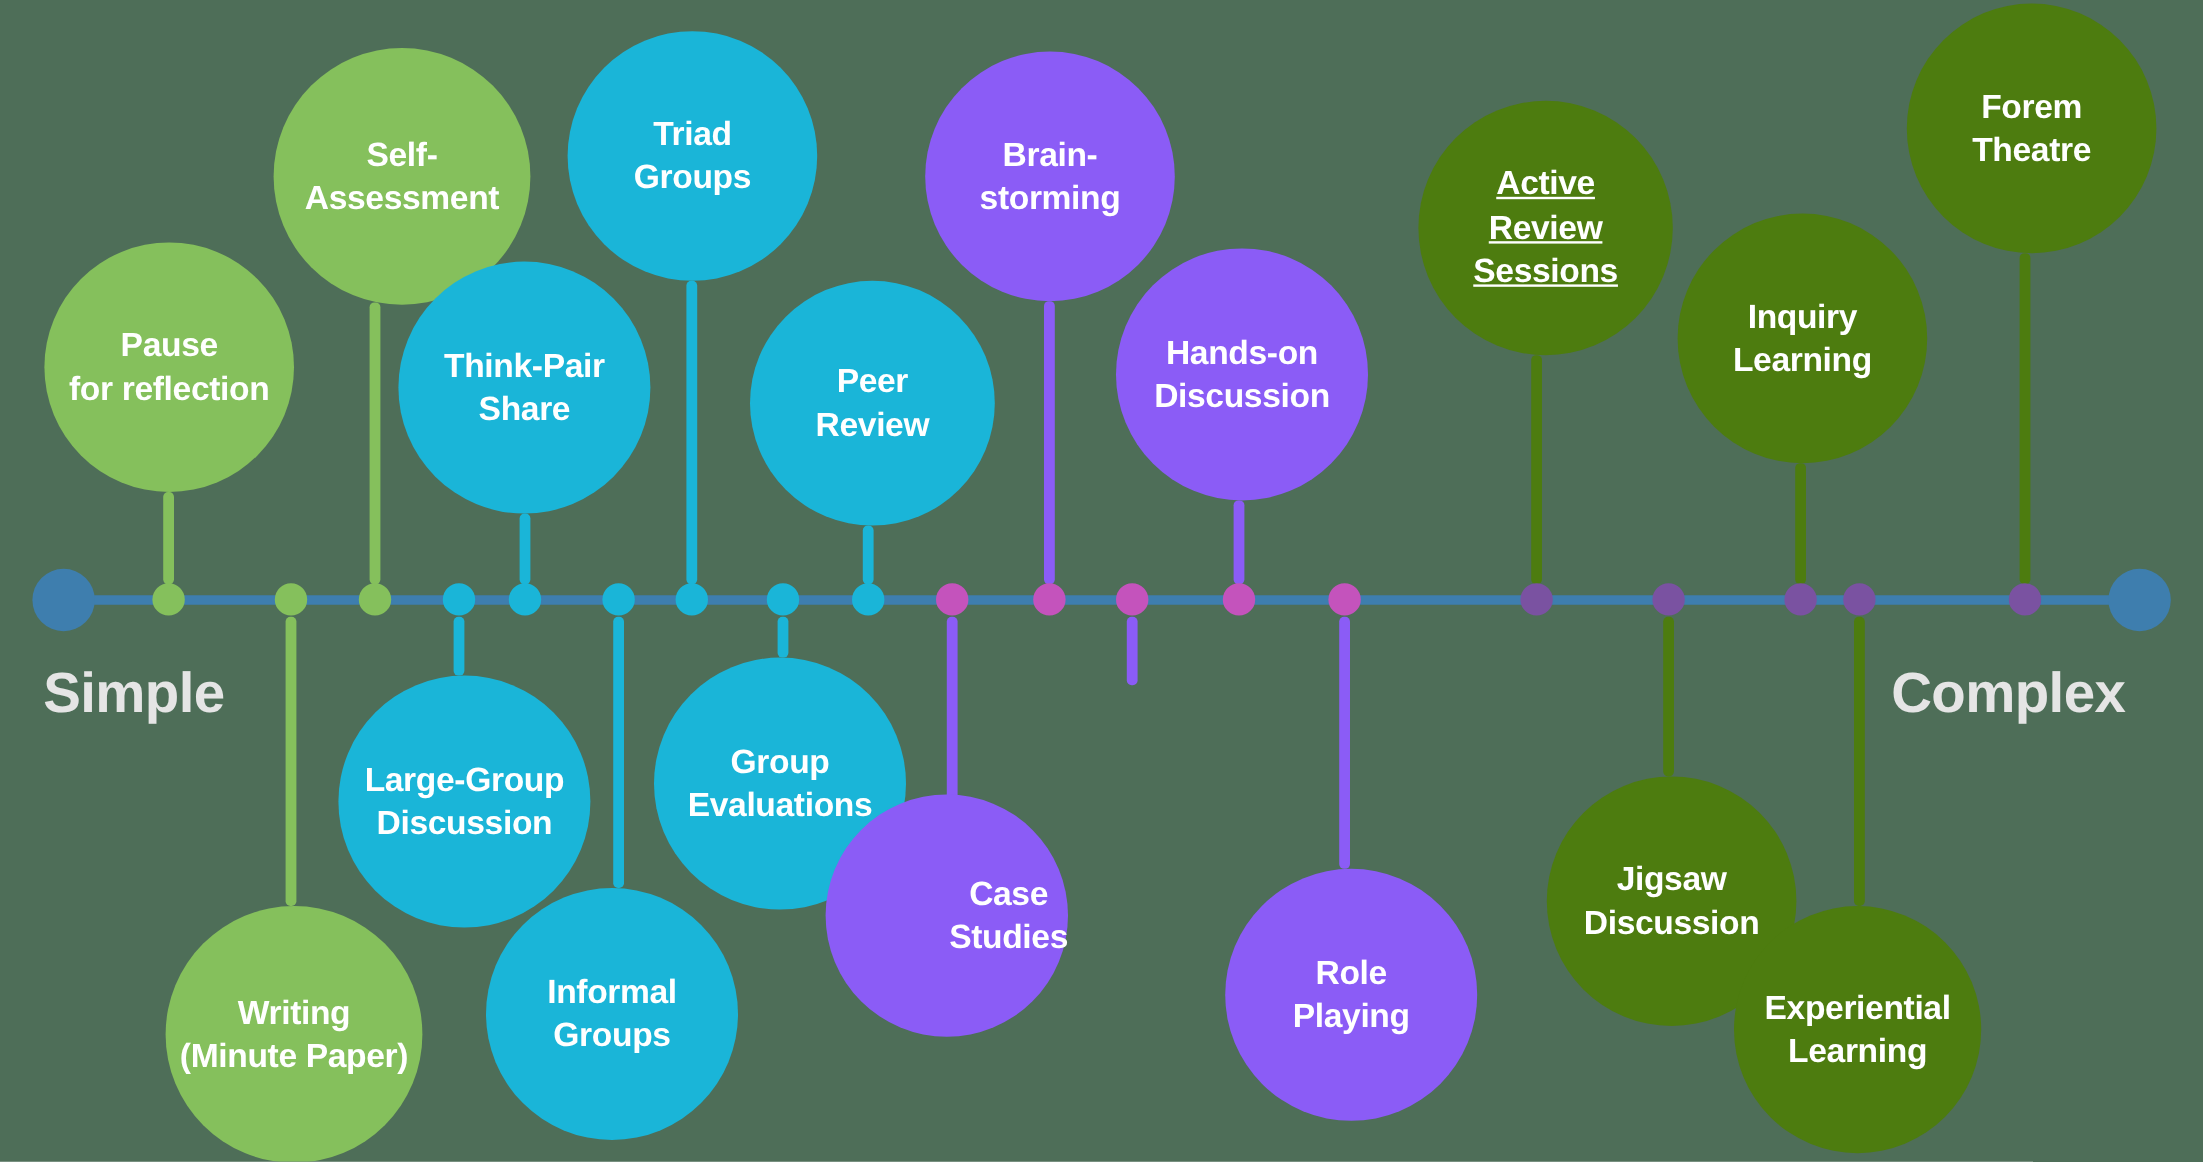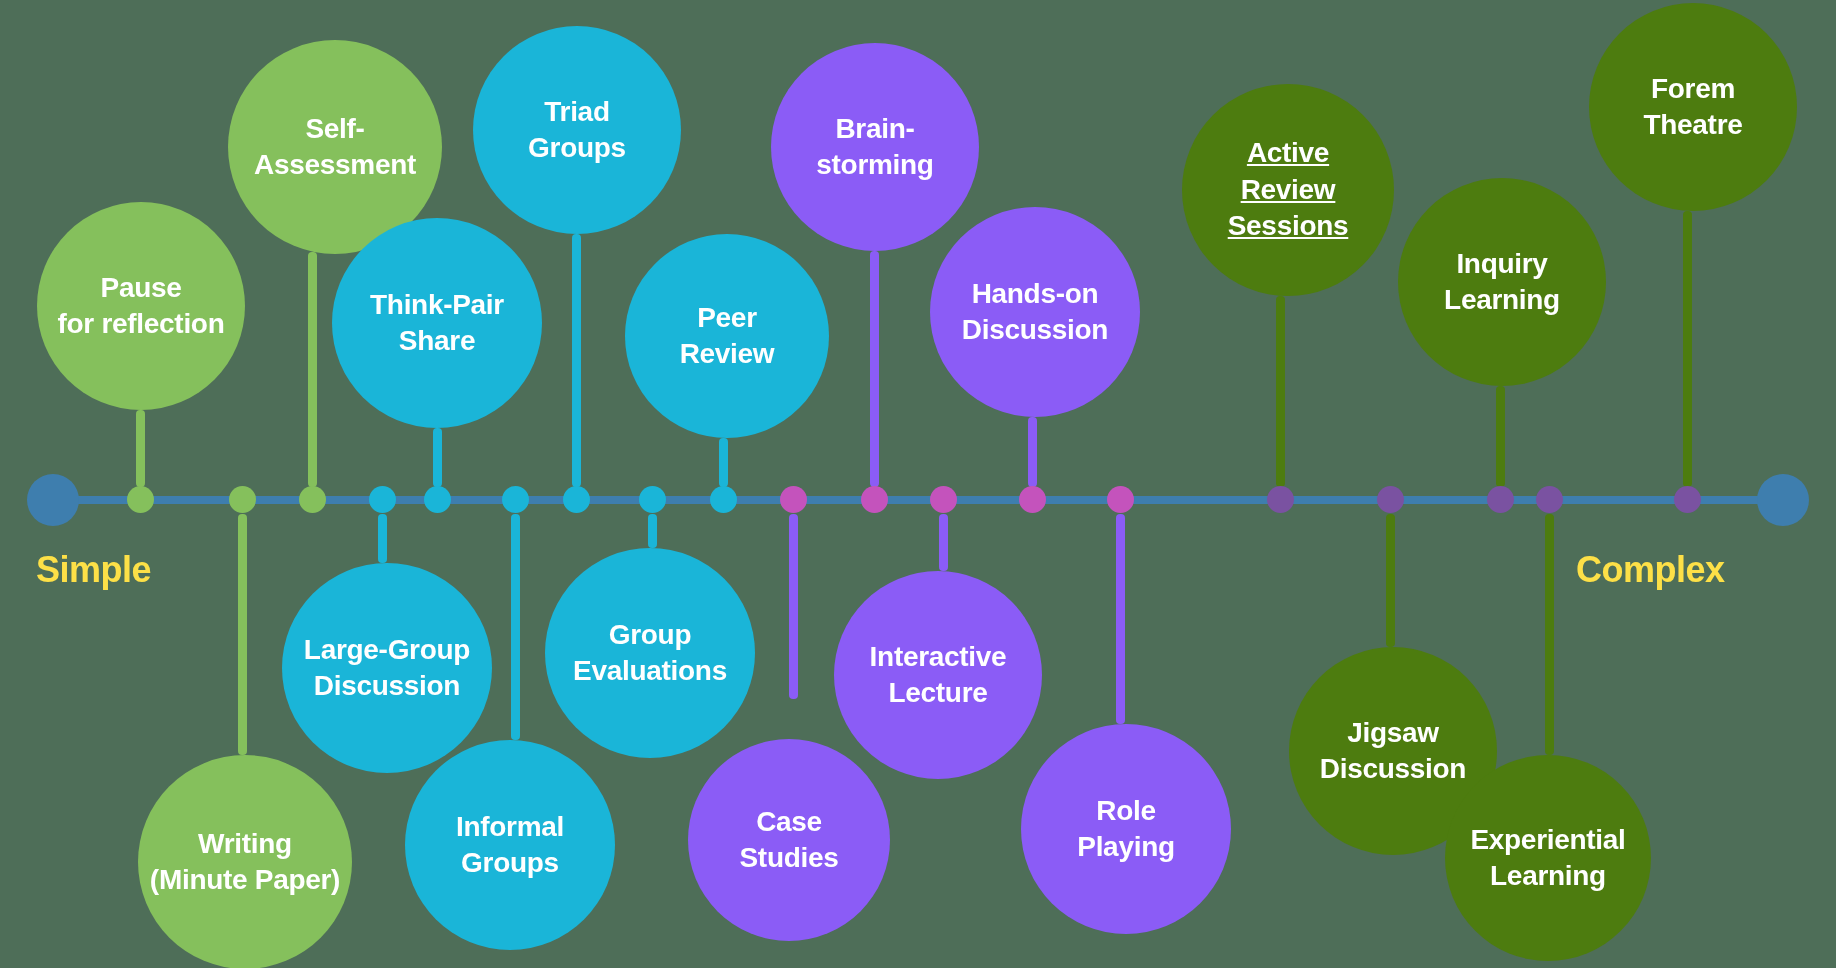--- a/index.html
+++ b/index.html
@@ -36,21 +36,21 @@
     letter-spacing:-0.3px;white-space:pre-line;
   }
   .green{background:#85C05C;--c:#85C05C;}
   .cyan{background:#1AB5D8;--c:#1AB5D8;}
   .magenta{background:#8b5cf6;--c:#C453BC;}
   .purple{background:#4d7c0f;--c:#7A52A1;}
   .dot.green{background:#85C05C;} .dot.cyan{background:#1AB5D8;}
   .dot.magenta{background:#C453BC;} .dot.purple{background:#7A52A1;}
   
   .axis-label{
-    position:absolute;font-size:36px;font-weight:bold;color:#fde047;
+    position:absolute;font-size:47px;font-weight:bold;color:#e5e5e5;
     letter-spacing:-0.5px;
   }
 </style>
 </head>
 <body>
 
 <div class="stage">
 
   <div class="tl-line"></div>
   <div class="endcap" style="left:27px;"></div>
@@ -120,24 +120,22 @@
 Theatre</span></div>
 
   <div class="bubble green" style="left:138px;top:755px;width:214px;height:214px;"><span>Writing
 (Minute Paper)</span></div>
   <div class="bubble cyan" style="left:282px;top:563px;width:210px;height:210px;"><span>Large-Group
 Discussion</span></div>
   <div class="bubble cyan" style="left:405px;top:740px;width:210px;height:210px;"><span>Informal
 Groups</span></div>
   <div class="bubble cyan" style="left:545px;top:548px;width:210px;height:210px;"><span>Group
 Evaluations</span></div>
-  <div class="bubble magenta" style="left:688px;top:739px;width:202px;height:202px;"><span>Case
+  <div class="bubble magenta" style="left:688px;top:662px;width:202px;height:202px;justify-content:flex-end;"><span>Case
 Studies</span></div>
-  <div class="bubble magenta" style="left:834px;top:571px;width:208px;height:208px;"><span>Interactive
-Lecture</span></div>
   <div class="bubble magenta" style="left:1021px;top:724px;width:210px;height:210px;"><span>Role
 Playing</span></div>
   <div class="bubble purple" style="left:1289px;top:647px;width:208px;height:208px;"><span>Jigsaw
 Discussion</span></div>
   <div class="bubble purple" style="left:1445px;top:755px;width:206px;height:206px;"><span>Experiential
 Learning</span></div>
 
   <div class="axis-label" style="left:36px;top:549px;">Simple</div>
   <div class="axis-label" style="left:1576px;top:549px;">Complex</div>
 

